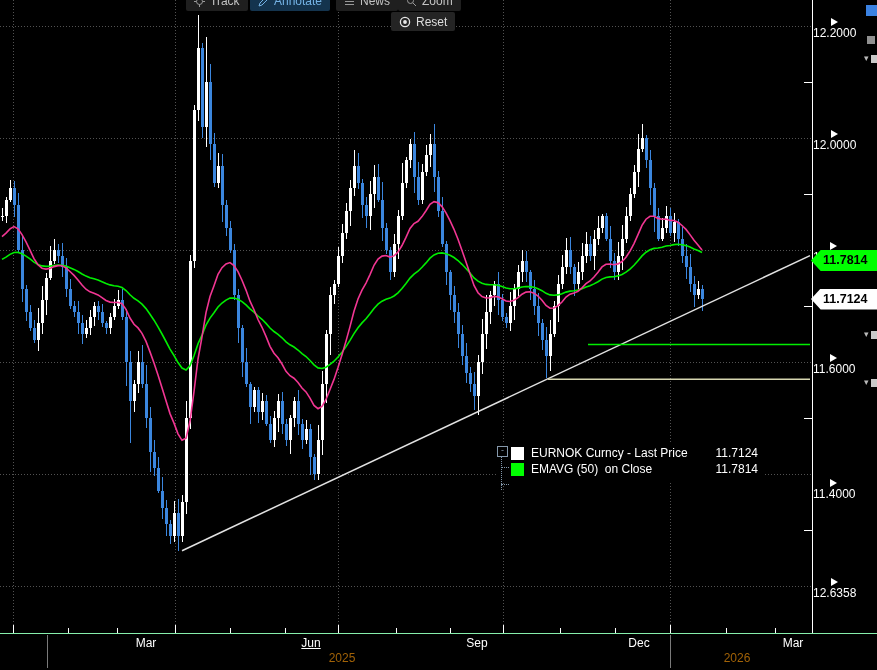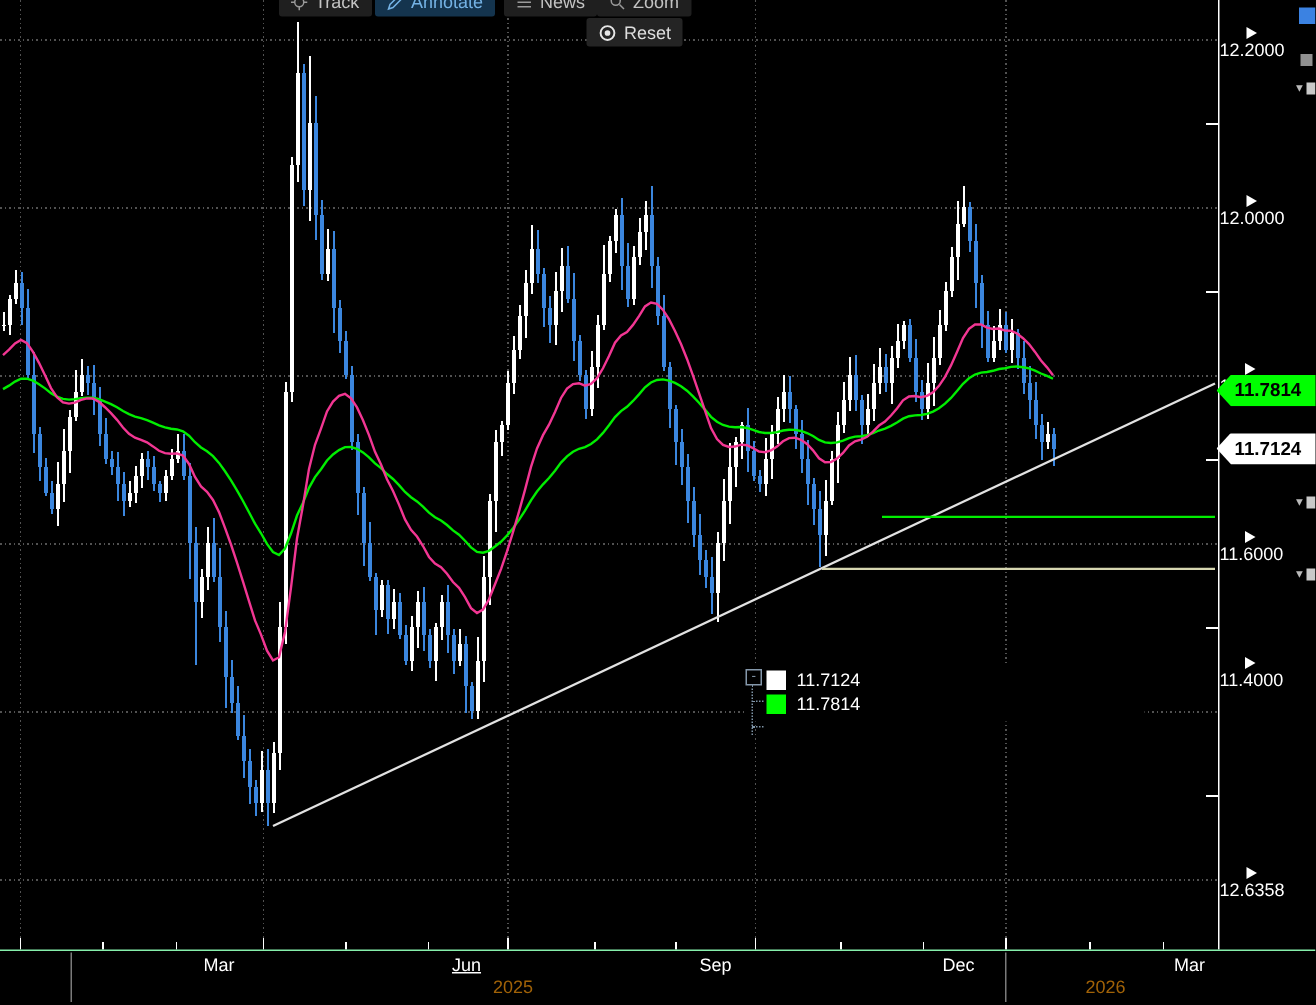--- a/index.html
+++ b/index.html
@@ -486,21 +486,21 @@
       <div>12.0000</div>
     </div>
     <div class="ylabel" style="top: 242px;">
       <div class="arr"></div>
       <div>11.8000</div>
     </div>
     <div class="ylabel" style="top: 354px; text-align: center;">
       <div class="arr"></div>
       <div>11.6000</div>
     </div>
-    <div class="ylabel" style="top: 438px;">
+    <div class="ylabel" style="top: 479px;">
       <div class="arr"></div>
       <div>11.4000</div>
     </div>
     <div class="ylabel" style="top: 578px;">
       <div class="arr"></div>
       <div>12.6358</div>
     </div>
     <div class="ptag" style="top: 249.916px; background: rgb(0, 255, 0); color: rgb(0, 0, 0);">11.7814</div>
     <div class="ptag" style="top: 288.556px; background: rgb(255, 255, 255); color: rgb(0, 0, 0);">11.7124</div>
   </div>
@@ -520,24 +520,26 @@
 <div id="legend">
   <div id="legend-tree">
     <div id="legend-expander">-</div>
     <div class="treev"></div>
     <div class="treeh" style="top:21px"></div>
     <div class="treeh" style="top:38px"></div>
   </div>
   <div id="legend-rows">
       <div class="lrow">
         <div class="lsw" style="background: rgb(255, 255, 255);"></div>
+        <div class="llab">EURNOK Curncy - Last Price</div>
         <div class="lval">11.7124</div>
       </div>
       <div class="lrow">
         <div class="lsw" style="background: rgb(0, 255, 0);"></div>
+        <div class="llab">EMAVG (50)  on Close</div>
         <div class="lval">11.7814</div>
       </div>
     </div>
 </div>
 
 <div class="rwidget" style="left: 866px; top: 5px; width: 11px; height: 11px; background: rgb(59, 130, 226);"></div>
 <div class="rwidget" style="left: 867px; top: 36px; width: 8px; height: 8px; background: rgb(144, 144, 144);"></div>
 <div id="edge-handles">
     <div class="rh" style="top: 54px;">▾<span class="sq"></span></div>
     <div class="rh" style="top: 330px;">▾<span class="sq"></span></div>

